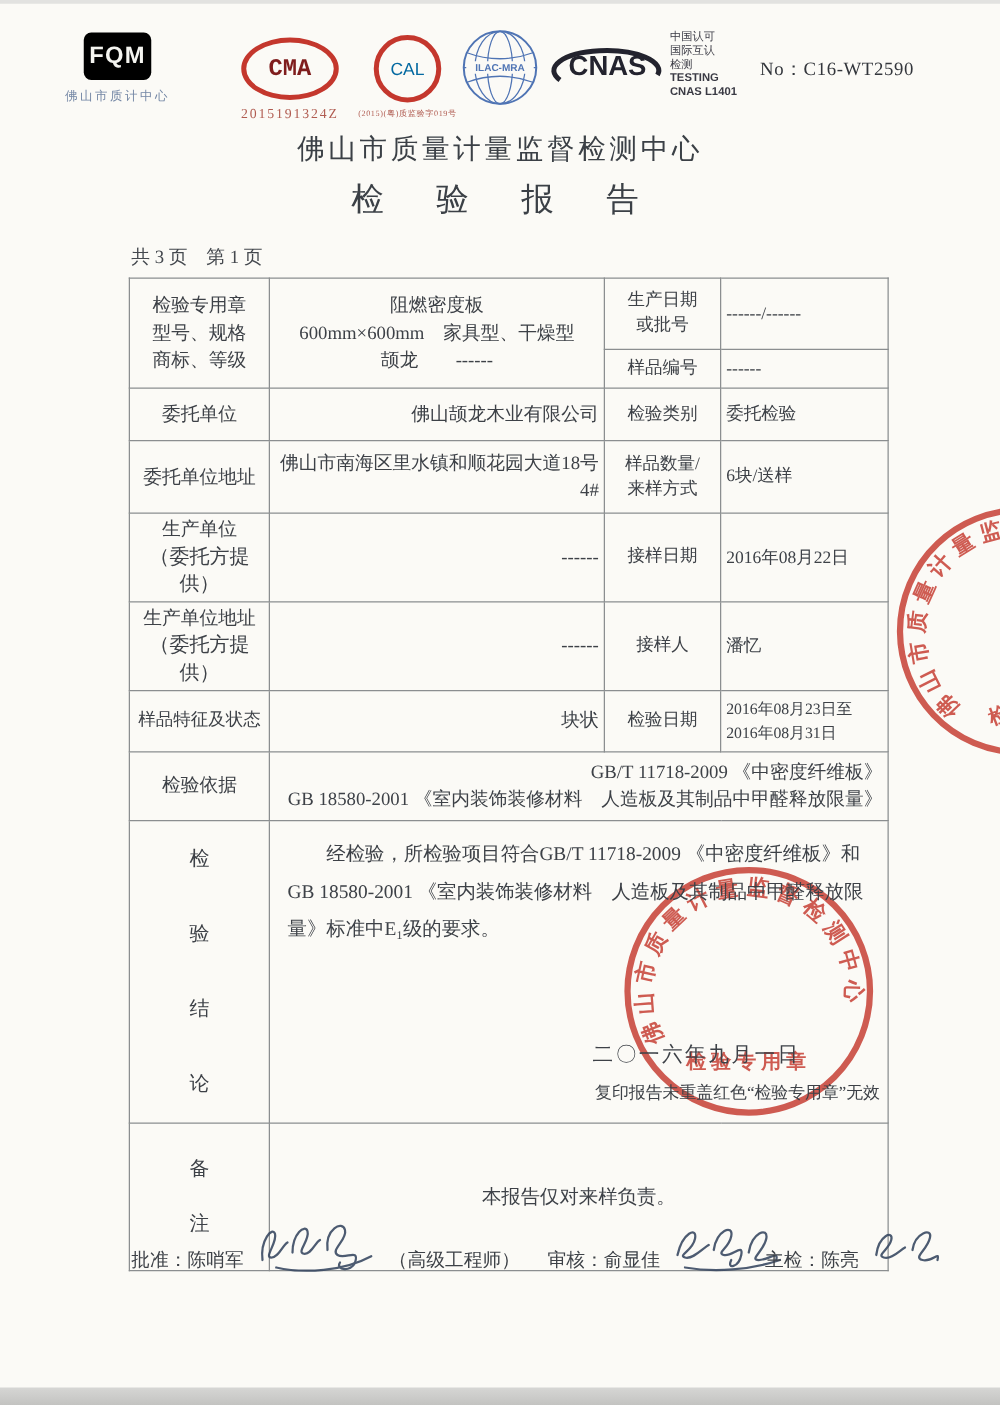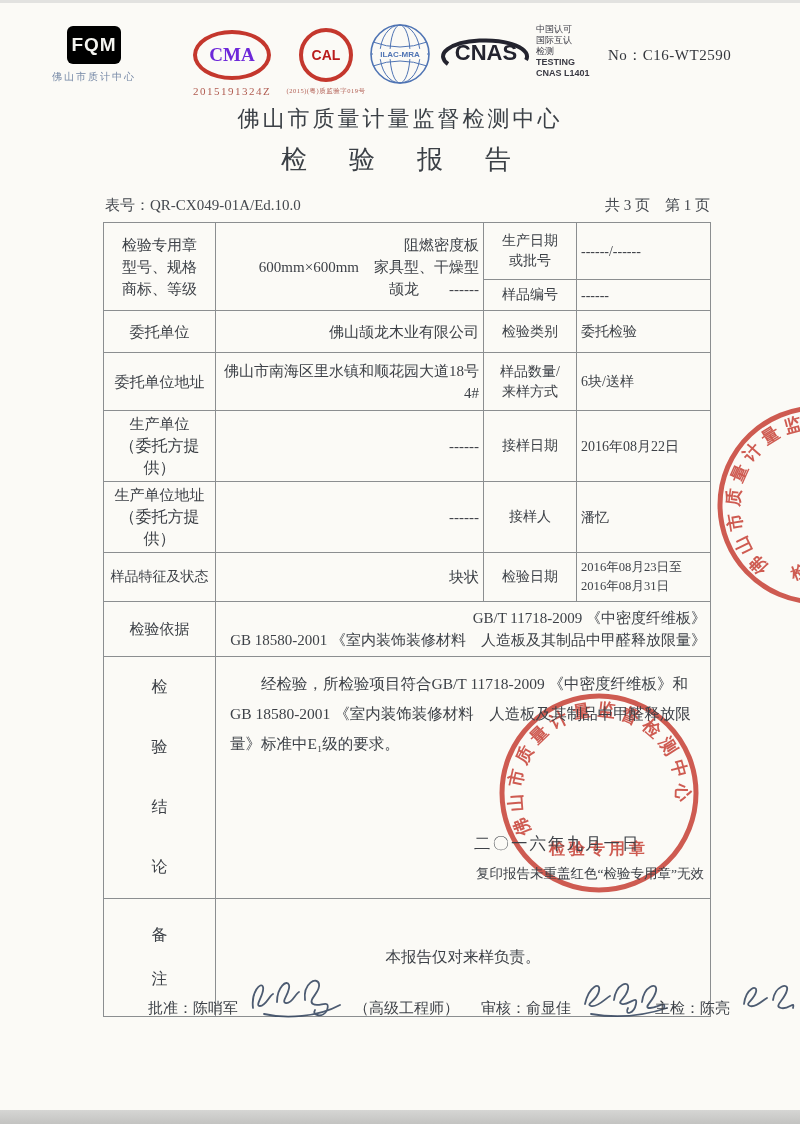--- a/index.html
+++ b/index.html
@@ -11,60 +11,60 @@
 
   .abs{position:absolute;}
 
   
   .logo-col{display:flex;flex-direction:column;align-items:center;}
   .fqm-box{width:54px;height:38px;background:#000000;border-radius:6px;color:#f4f4f0;
     display:flex;align-items:center;justify-content:center;font-weight:bold;font-size:19px;
     font-family:"Liberation Sans",sans-serif;letter-spacing:1px;}
   .fqm-cap{margin-top:6px;font-size:10px;color:#7487a5;letter-spacing:2px;}
   .cma-oval{width:70px;height:42px;border:4px solid #c4372d;border-radius:50%;display:flex;
-    align-items:center;justify-content:center;color:#6d28d9;font-weight:bold;font-size:19px;
-    font-family:Liberation Serif, serif;}
+    align-items:center;justify-content:center;color:#7f1d1d;font-weight:bold;font-size:19px;
+    font-family:Liberation Mono, monospace;}
   .logo-code{margin-top:5px;font-size:11px;color:#b05b50;letter-spacing:1.5px;}
   .cal-circle{width:46px;height:46px;border:4px solid #c4372d;border-radius:50%;display:flex;
-    align-items:center;justify-content:center;color:#b91c1c;font-weight:bold;font-size:14px;
+    align-items:center;justify-content:center;color:#0369a1;font-weight:normal;font-size:14px;
     font-family:"Liberation Sans",sans-serif;}
   .cal-code{margin-top:5px;font-size:6.5px;color:#b05b50;letter-spacing:0.5px;}
   .cnas-caption{font-size:9px;line-height:11px;color:#3a3a44;}
   .cnas-caption .b{font-weight:bold;font-family:"Liberation Sans",sans-serif;}
   .report-no{font-size:15px;color:#33363c;letter-spacing:0.5px;}
 
   
   .org-title{left:0;right:0;top:104px;text-align:center;font-size:22px;letter-spacing:3px;color:#3b4046;}
   .report-title{left:0;right:0;top:142px;text-align:center;font-size:26px;letter-spacing:8px;color:#3b4046;}
   .meta-row{left:105px;right:90px;top:196px;display:flex;justify-content:space-between;font-size:15px;color:#44484e;}
 
   
   table.rpt{position:absolute;left:103px;top:222px;width:607px;border-collapse:collapse;table-layout:fixed;}
   table.rpt td{border:1px solid #8b8e90;vertical-align:middle;color:#3d4147;padding:2px 4px;}
   .lab{text-align:center;font-size:15px;line-height:22px;}
   .lab3{text-align:center;font-size:14px;line-height:20px;}
   .val{text-align:right;font-size:15px;padding-left:10px;line-height:22px;}
   .val4{text-align:left;font-size:14px;padding-left:8px;line-height:19px;}
   .small{font-size:16px;}
   .xs{font-size:12.6px;white-space:nowrap;}
-  .centerlines{text-align:right;}
+  .centerlines{text-align:center;}
   .vlabel{display:flex;flex-direction:column;justify-content:space-around;align-items:center;height:100%;font-size:16px;}
   .cell-rel{position:relative;}
   .concl-p{margin:0;padding:12px 16px 0 14px;text-indent:2em;font-size:15.5px;line-height:1.95;position:relative;z-index:2;}
   .concl-date{position:absolute;left:258px;top:176px;font-size:16.5px;letter-spacing:2px;z-index:2;}
   .concl-note{position:absolute;right:6px;top:208px;font-size:13.5px;z-index:2;}
   .remark-cell{text-align:center;font-size:15.5px;}
 
   
   .stamp{position:absolute;z-index:1;opacity:0.82;}
   .stamp-main{left:494px;top:688px;}
   .stamp-edge{left:712px;top:400px;transform:rotate(-22deg);}
 
   
-  .footer{left:105px;top:994px;display:flex;align-items:center;font-size:15px;color:#3d4147;white-space:nowrap;margin-left:43px;}
+  .footer{left:105px;top:994px;display:flex;align-items:center;font-size:15px;color:#3d4147;white-space:nowrap;}
   .sig{margin-top:-22px;}
   .gap1{margin-left:8px;} .gap2{margin-left:22px;} .neg{margin-left:-14px;}
 </style>
 </head>
 <body>
 
 <div id="page">
 
   <div class="abs logo-col" style="left:48px;top:26px;width:92px;">
     <div class="fqm-box">FQM</div>
@@ -106,21 +106,20 @@
     <div class="b">TESTING</div>
     <div class="b">CNAS L1401</div>
   </div>
 
   <div class="abs report-no" style="left:608px;top:46px;text-align:right;">No：C16-WT2590</div>
 
   <div class="abs org-title">佛山市质量计量监督检测中心</div>
   <div class="abs report-title">检　验　报　告</div>
 
   <div class="abs meta-row">
-    <span>表号：QR-CX049-01A/Ed.10.0</span>
     <span>共 3 页　第 1 页</span>
   </div>
 
   <table class="rpt">
     <colgroup>
         <col style="width:112px">
         <col style="width:268px">
         <col style="width:93px">
         <col style="width:134px">
       </colgroup>

